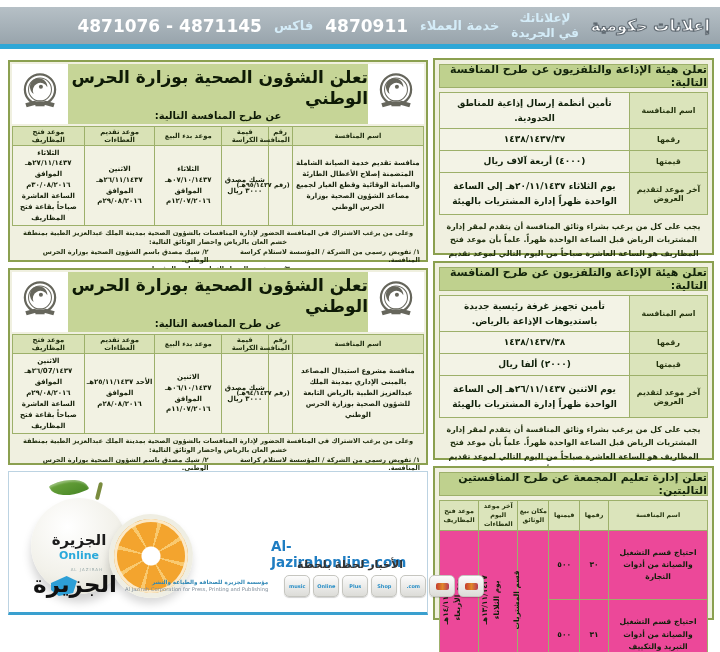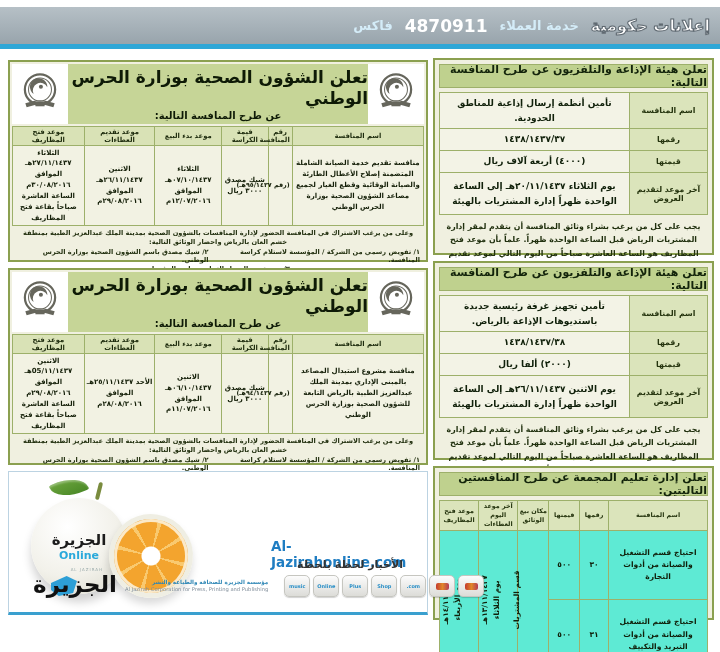--- a/index.html
+++ b/index.html
@@ -52,21 +52,21 @@
   .r-num{height:22px;}
   .r-val{height:22px;}
   .r-dead{height:42px;}
   .rtv-foot{font-size:7.8px;font-weight:bold;color:#20300e;text-align:center;line-height:1.7;padding:5px 2px 0 2px;}
 
   
   .edu{left:433px;width:281px;padding:4px;}
   .edu-table{width:100%;margin-top:4px;}
   .edu-table th,.edu-table td{border:1px solid #9db06a;box-sizing:border-box;}
   .edu-table th{height:30px;background:#dbe4bb;font-size:6.4px;font-weight:bold;color:#26350f;padding:1px;line-height:1.4;}
-  .edu-table td{background:#5eead4;font-size:7.6px;font-weight:800;color:#10200a;text-align:center;
+  .edu-table td{background:#ec4899;font-size:7.6px;font-weight:800;color:#10200a;text-align:center;
                 vertical-align:middle;line-height:1.6;padding:16px 2px;}
   .edu-row{height:58px;}
   td.vcell{vertical-align:middle;text-align:center;}
   .rot{transform:rotate(-90deg);white-space:nowrap;font-size:7.4px;font-weight:800;display:inline-block;}
   .rot .l{text-align:center;line-height:1.6;}
 
   
   .ad{position:absolute;left:8px;top:471px;width:420px;height:144px;background:#ffffff;
       border:1px solid #bcd3e2;border-bottom:3px solid #3aa0cf;box-sizing:border-box;}
   .fruit-whole{position:absolute;left:22px;top:26px;width:96px;height:96px;border-radius:50%;
@@ -108,23 +108,28 @@
   .badge.logo::after{content:"";width:13px;height:7px;border-radius:2px;
          background:linear-gradient(90deg,#c43b2e,#e0862a,#b43a56);}
 </style>
 </head>
 <body>
 
 <div class="page">
 
   <div class="topbar">
     <div class="brand">إعلانات حكومية</div>
+    <div class="tagline">
+      <div>لإعلاناتك</div>
+      <div>في الجريدة</div>
+    </div>
     <div class="svc-label">خدمة العملاء</div>
     <div class="svc-num">4870911</div>
     <div class="svc-label">فاكس</div>
+    <div class="svc-num">4871145 - 4871076</div>
   </div>
   <div class="cyanline"></div>
 
   <div class="gbox ng" style="top:60px;height:202px;">
     <div class="ng-title">
       <div class="emblem-box">
         <svg width="44" height="48" viewBox="0 0 48 52">
             <circle cx="24" cy="21" r="16.5" fill="none" stroke="#66665c" stroke-width="2.4"></circle>
             <circle cx="24" cy="21" r="12.5" fill="none" stroke="#66665c" stroke-width="1.1"></circle>
             <path d="M17 26a9.5 9.5 0 1 1 15-7.5a8 8 0 1 0-15 7.5z" fill="#66665c"></path>
@@ -235,21 +240,21 @@
         <th>موعد بدء البيع</th>
         <th>موعد تقديم العطاءات</th>
         <th>موعد فتح المظاريف</th>
       </tr>
       <tr>
         <td class="ng-name">منافسة مشروع استبدال المصاعد بالمبنى الإداري بمدينة الملك عبدالعزيز الطبية بالرياض التابعة للشؤون الصحية بوزارة الحرس الوطني</td>
         <td><span class="rot-num">(رقم ٩٤/١٤٣٧هـ)</span></td>
         <td>شيك مصدق ٣٠٠٠ ريال</td>
         <td>الاثنين ٠٦/١٠/١٤٣٧هـ الموافق ١١/٠٧/٢٠١٦م</td>
         <td>الأحد ٢٥/١١/١٤٣٧هـ الموافق ٢٨/٠٨/٢٠١٦م</td>
-        <td>الاثنين 05/١١/١٤٣٧هـ الموافق ٢٩/٠٨/٢٠١٦م الساعة العاشرة صباحاً بقاعة فتح المظاريف</td>
+        <td>الاثنين ٢٦/07/١٤٣٧هـ الموافق ٢٩/٠٨/٢٠١٦م الساعة العاشرة صباحاً بقاعة فتح المظاريف</td>
       </tr>
     </tbody>
       </table>
     <div class="ng-foot">
       <div class="ng-f1">وعلى من يرغب الاشتراك في المنافسة الحضور لإدارة المنافسات بالشؤون الصحية بمدينة الملك عبدالعزيز الطبية بمنطقة خشم العان بالرياض واحضار الوثائق التالية:</div>
       <div class="ng-f2">
         <span>١/ تفويض رسمي من الشركة / المؤسسة لاستلام كراسة المنافسة.</span>
         <span>٢/ شيك مصدق باسم الشؤون الصحية بوزارة الحرس الوطني.</span>
       </div>
       <div class="ng-f3">٣/ صورة من السجل التجاري ساري المفعول.</div>

